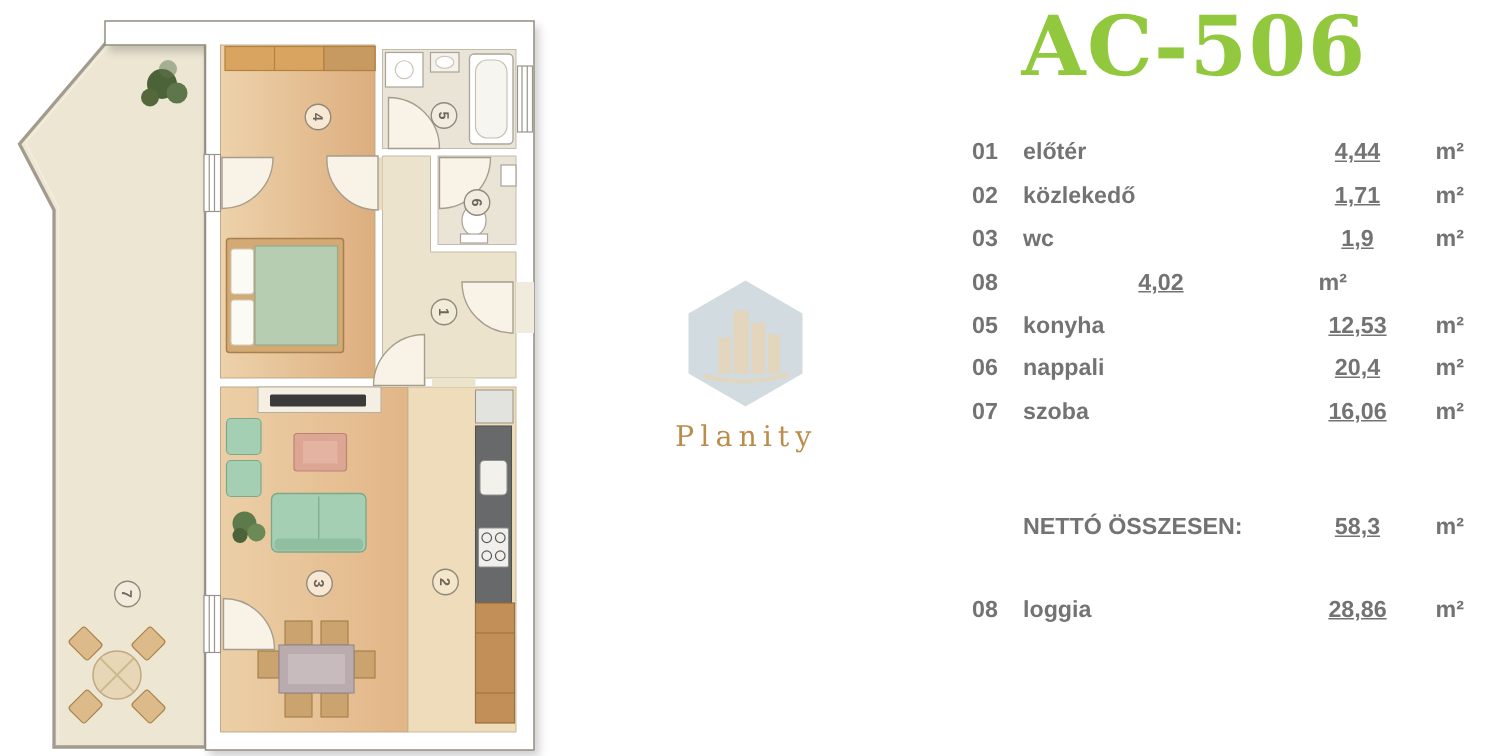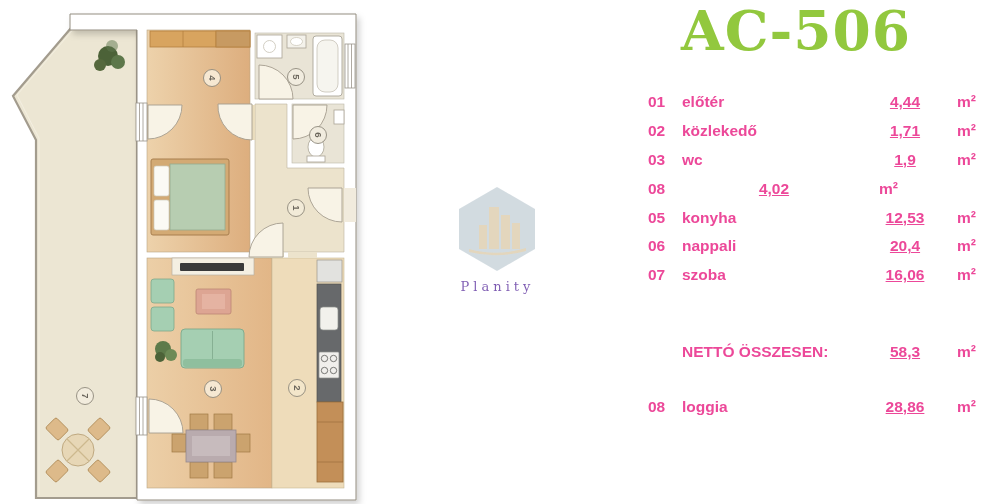--- a/index.html
+++ b/index.html
@@ -8,37 +8,37 @@
     font-family:"Liberation Sans",sans-serif;
   }
   
   .unit-title{
     position:absolute;left:646px;top:-4px;width:300px;text-align:center;
     font-family:"DejaVu Serif",serif;font-weight:bold;font-size:55px;line-height:70px;
     letter-spacing:1px;color:#92c83e;white-space:nowrap;
   }
   .legend{
     position:absolute;left:648px;top:88px;width:332px;
-    color:#ec4899;font-size:15.5px;font-weight:bold;
+    color:#737373;font-size:15.5px;font-weight:bold;
   }
   .lrow{display:grid;grid-template-columns:34px 1fr 78px 36px;height:28.8px;align-items:center;}
   .lrow .num{}
   .lrow .nm{}
   .lrow .val{text-align:center;text-decoration:underline;}
   .lrow .unit{padding-left:13px;}
   .total-row{margin-top:48px;}
   .loggia-row{margin-top:26px;}
   
   .watermark{
     position:absolute;left:445px;top:185px;width:105px;height:110px;opacity:.72;
     text-align:center;pointer-events:none;
   }
   .watermark .brand{
-    display:block;margin-top:2px;font-family:"DejaVu Serif",serif;font-size:13px;
-    letter-spacing:4px;color:#4c1d95;
+    display:block;margin-top:2px;font-family:"DejaVu Serif",serif;font-size:19px;
+    letter-spacing:4px;color:#a16207;
   }
   
   .plan{position:absolute;left:0;top:0;}
 </style>
 </head>
 <body>
 
 <svg class="plan" width="380" height="504" viewBox="0 0 380 504">
   <defs>
     <linearGradient id="wood1" x1="0" y1="0" x2="1" y2="0">

